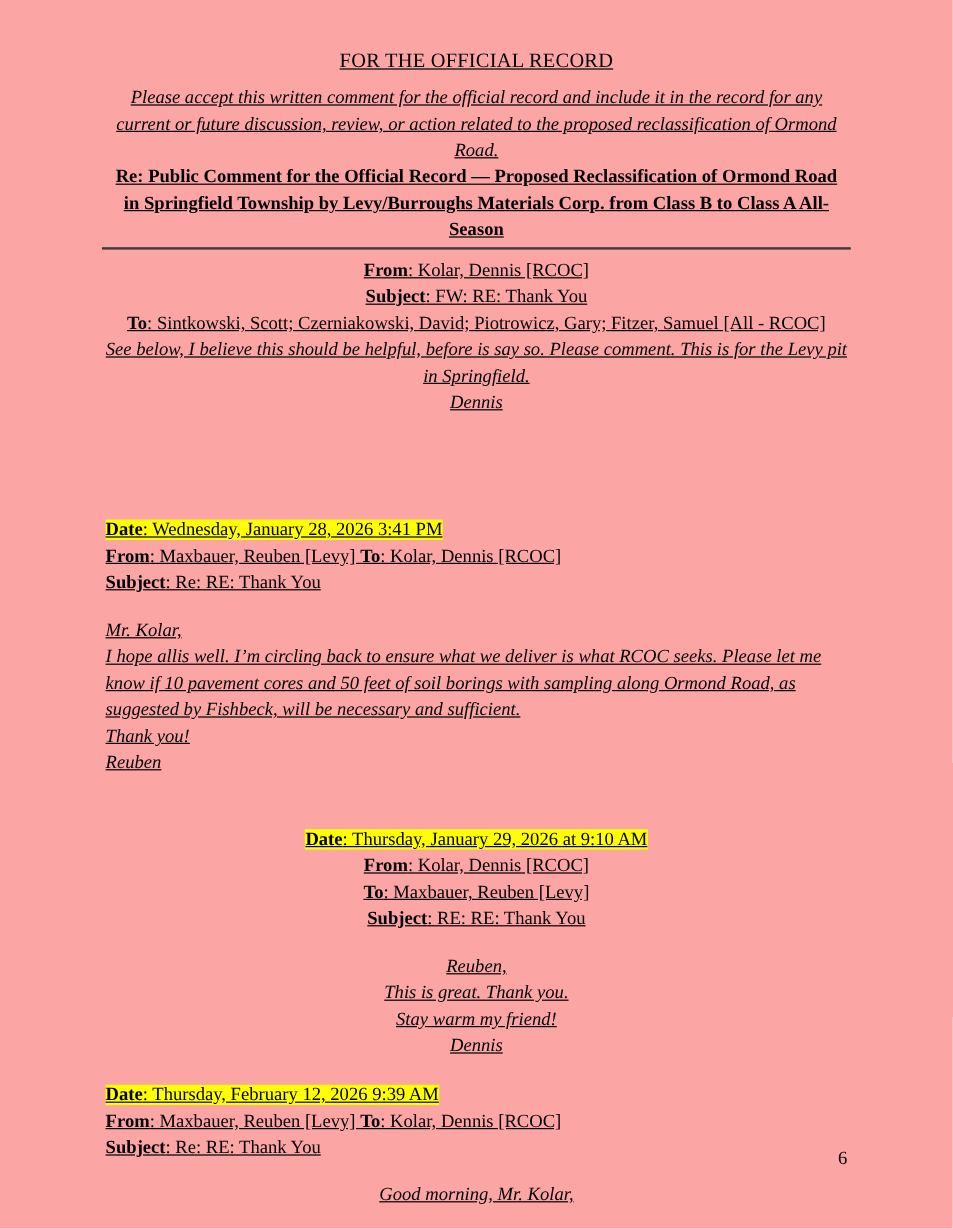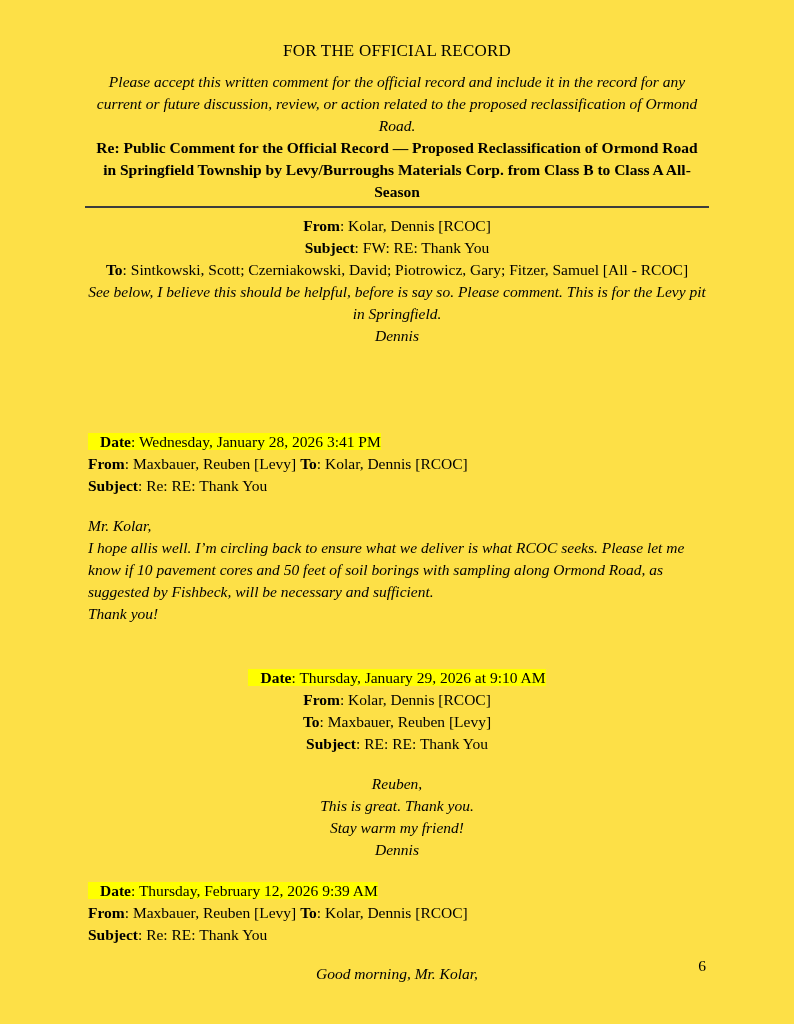--- a/index.html
+++ b/index.html
@@ -1,28 +1,29 @@
 <!DOCTYPE html>
 <html><head>
 <meta charset="utf-8">
 <style>
   html, body { margin: 0; padding: 0; background: #ffffff; }
   .page {
     position: relative;
     width: 794px;
     height: 1024px;
     margin: 0 auto;
-    background: #fde047;
+    background: #fca5a5;
     box-sizing: border-box;
     padding: 38px 88px 0 88px;
     font-family: "Liberation Serif", serif;
     font-size: 15.5px;
     line-height: 22px;
     color: #000000;
     overflow: hidden;
+    text-decoration: underline;
   }
   .center { text-align: center; }
   .right  { text-align: center; }
   .title  { font-size: 17px; line-height: 26px; letter-spacing: 0.2px; }
   .italic { font-style: italic; }
   .b      { font-weight: bold; }
   .disclaimer { margin-top: 7px; }
   .re-line    { font-weight: bold; }
   .rule {
     border: none;
@@ -30,21 +31,21 @@
     margin: 3px -3px 0 -3px;
     height: 0;
   }
   .fwd-headers { margin-top: 7px; }
   .sec-jan28   { margin-top: 84px; }
   .msg-block   { margin-top: 18px; }
   .sec-jan29   { margin-top: 42px; }
   .reply-block { margin-top: 18px; }
   .sec-feb12   { margin-top: 19px; }
   .greeting-block { margin-top: 17px; text-align: center; }
-  .hl { background: #ffff00; padding-left: 12px; }
+  .hl { background: #ffff00; }
   .page-num {
     position: absolute;
     top: 955px;
     right: 88px;
   }
 </style>
 </head>
 <body>
 
 <div class="page">
@@ -63,20 +64,21 @@
   </div>
 
   <div class="sec-jan28">
     <div><span class="hl"><span class="b">Date</span><span>: Wednesday, January 28, 2026 3:41 PM</span></span></div>
     <div><span class="b">From</span><span>: Maxbauer, Reuben [Levy] </span><span class="b">To</span><span>: Kolar, Dennis [RCOC]</span></div>
     <div><span class="b">Subject</span><span>: Re: RE: Thank You</span></div>
     <div class="msg-block italic">
       <div>Mr. Kolar,</div>
       <div>I hope allis well. I’m circling back to ensure what we deliver is what RCOC seeks. Please let me know if 10 pavement cores and 50 feet of soil borings with sampling along Ormond Road, as suggested by Fishbeck, will be necessary and sufficient.</div>
       <div>Thank you!</div>
+      <div>Reuben</div>
     </div>
   </div>
 
   <div class="sec-jan29 right">
     <div><span class="hl"><span class="b">Date</span><span>: Thursday, January 29, 2026 at 9:10 AM</span></span></div>
     <div><span class="b">From</span><span>: Kolar, Dennis [RCOC]</span></div>
     <div><span class="b">To</span><span>: Maxbauer, Reuben [Levy]</span></div>
     <div><span class="b">Subject</span><span>: RE: RE: Thank You</span></div>
     <div class="reply-block italic">
       <div>Reuben,</div>

